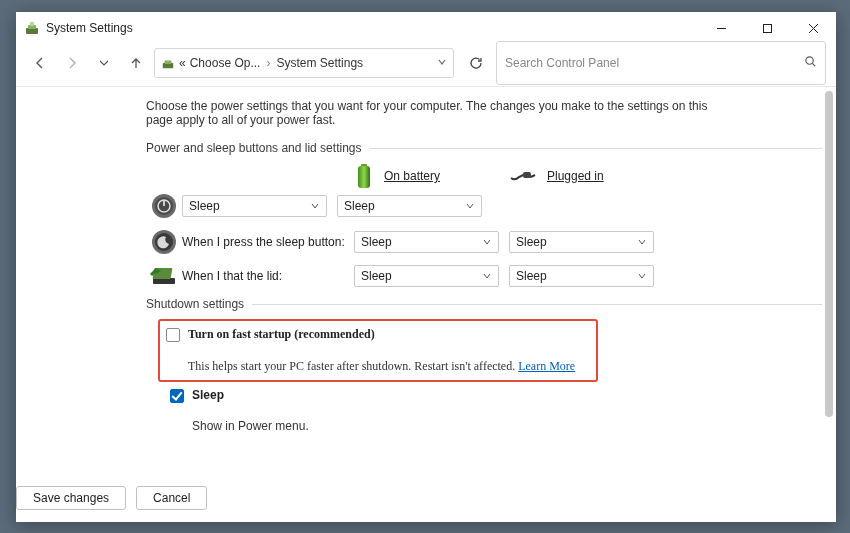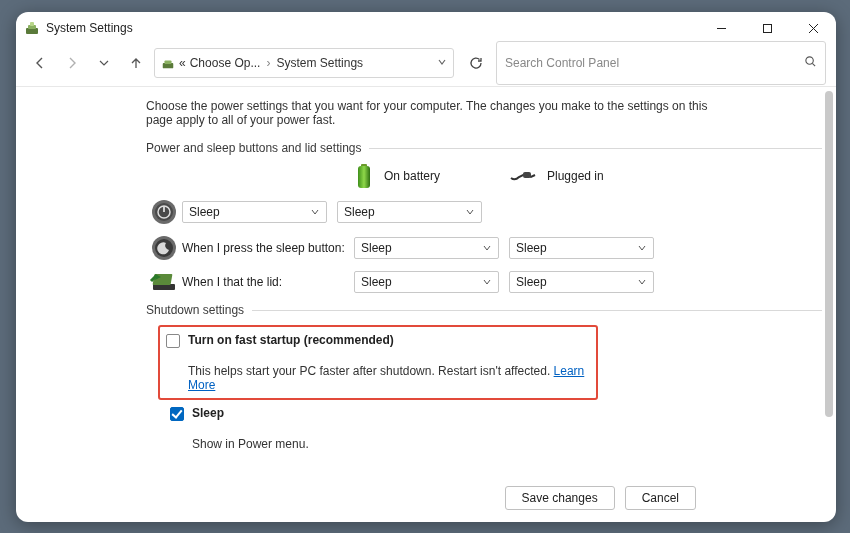--- a/index.html
+++ b/index.html
@@ -12,21 +12,21 @@
     width: 850px;
     height: 533px;
     overflow: hidden;
     position: relative;
   }
   .window {
     position: absolute;
     left: 16px; top: 12px;
     width: 820px; height: 510px;
     background: #fff;
-    border-radius: 12px;
+    border-radius: 0;
     box-shadow: 0 3px 18px rgba(0,0,0,0.35);
     overflow: hidden;
     display: flex;
     flex-direction: column;
   }
   
   .titlebar {
     height: 32px;
     display: flex;
     align-items: center;
@@ -142,21 +142,22 @@
     margin: 6px 0 8px 0;
   }
   .section-label .rule {
     flex: 1;
     height: 1px;
     background: #d9d9d9;
   }
   .colheads {
     display: flex;
     align-items: center;
-    margin-bottom: 10px;
+    margin-bottom: 4px;
+    text-decoration: underline;
   }
   .colheads .spacer2 { width: 208px; }
   .colhead {
     display: flex;
     align-items: center;
     gap: 10px;
     font-size: 12px;
     color: #222;
     width: 155px;
   }
@@ -189,20 +190,21 @@
     justify-content: space-between;
     color: #222;
   }
   .fakedrop svg { width:10px; height:10px; color:#555; }
   .hl-box {
     border: 2px solid #e24a3a;
     border-radius: 3px;
     padding: 4px 6px 4px 6px;
     margin: 4px 0 4px 12px;
     max-width: 440px;
+    font-family: Liberation Serif, serif;
   }
   .chk-row {
     display: flex;
     align-items: flex-start;
     gap: 8px;
     font-size: 12px;
     padding: 2px 0 2px 12px;
   }
   .chk {
     width: 14px; height: 14px;
@@ -226,21 +228,20 @@
     border-width: 0 2px 2px 0;
     transform: rotate(40deg);
   }
   .chk-body .bold { font-weight: 600; }
   .chk-body .sub { margin-top: 17px; color: #333; }
   a.learn { color: #0061c2; text-decoration: underline; }
   
   .footer {
     height: 44px;
     display: flex;
-    justify-content: flex-end;
     align-items: center;
     gap: 10px;
     padding: 0 140px 4px 0;
   }
   button.btn {
     height: 24px;
     padding: 0 16px;
     background: #fff;
     border: 1px solid #c0c0c0;
     border-radius: 3px;

